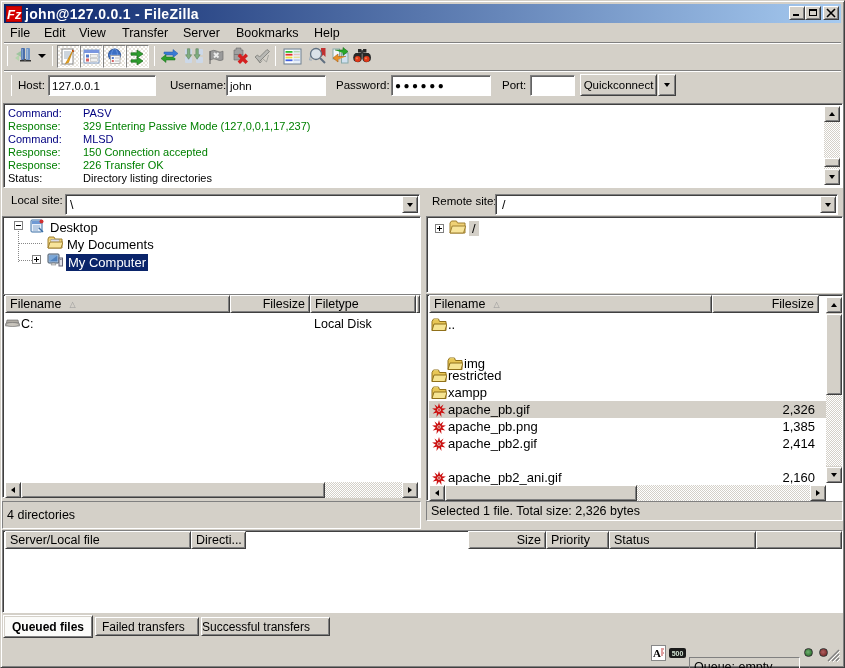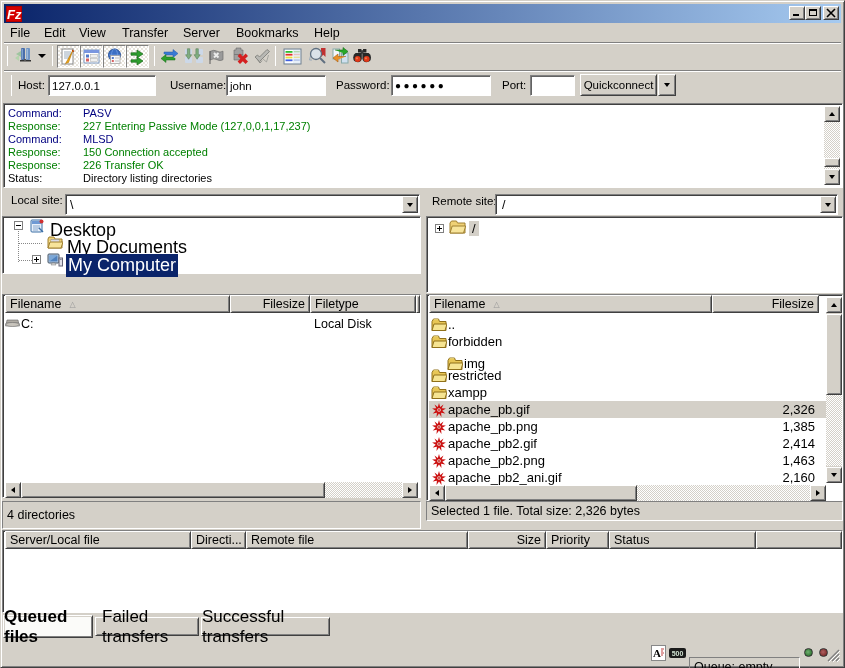--- a/index.html
+++ b/index.html
@@ -52,21 +52,21 @@
 .hdrcell { position:absolute; top:0; height:18px; background:#D4D0C8; border:1px solid; border-color:#fff #404040 #404040 #fff; box-shadow: inset 1px 1px 0 #D4D0C8, inset -1px -1px 0 #808080; display:flex; align-items:center; padding:0 4px; }
 
 .stbar { background:#D4D0C8; border:1px solid; border-color:#808080 #fff #fff #808080; display:flex; align-items:center; padding-left:4px; }
 
 .rrow { position:absolute; left:2px; width:397px; height:17px; display:flex; align-items:center; font-size:13px; }
 .rrow.sel { background:#D4D0C8; }
 .ficon { width:16px; height:16px; margin-left:2px; flex:0 0 16px; }
 .fname { margin-left:1px; }
 .fsize { position:absolute; right:11px; }
 
-.tab { position:absolute; height:21px; font-size:17px; background:#D4D0C8; border:1px solid; border-color:#fff #404040 #404040 #fff; box-shadow: inset 1px 1px 0 #D4D0C8, inset -1px -1px 0 #808080; display:flex; align-items:center; justify-content:center; }
+.tab { position:absolute; height:21px; font-size:12px; background:#D4D0C8; border:1px solid; border-color:#fff #404040 #404040 #fff; box-shadow: inset 1px 1px 0 #D4D0C8, inset -1px -1px 0 #808080; display:flex; align-items:center; justify-content:center; }
 </style>
 </head>
 <body>
 <svg width="0" height="0" style="position:absolute;">
   <defs>
     <g id="folder16">
       <path d="M1 4.5 l1.5 -2.5 h5 l1 2.5 h6.5 v9 h-14 Z" fill="#e8c655" stroke="#90701a"></path>
       <path d="M1 13.5 l2 -6.5 h13 l-2 6.5 Z" fill="#f6e492" stroke="#90701a"></path>
       <path d="M2.7 2.6 h4.5" stroke="#f0dc82" stroke-width="0.8"></path>
     </g>
@@ -80,20 +80,21 @@
 <div class="frame"></div>
 
 <div class="abs titlebar">
   <div class="fzicon">
     <svg width="16" height="16" viewBox="0 0 16 16">
         <rect width="16" height="16" fill="#b00000"></rect>
         <rect x="1" y="1" width="14" height="14" fill="#d40000"></rect>
         <text x="1" y="13" fill="#fff" font-family="Liberation Sans" font-size="13" font-weight="bold" font-style="italic">Fz</text>
       </svg>
   </div>
+  <div class="titletext">john@127.0.0.1 - FileZilla</div>
   <div class="tbtns" style="gap:0;">
     <div class="tbtn">
         <div style="position:absolute;left:3px;bottom:3px;width:6px;height:2px;background:#000;"></div>
       </div>
     <div class="tbtn">
         <div style="position:absolute;left:3px;top:2px;width:8px;height:7px;border:1px solid #000;border-top:2px solid #000;"></div>
       </div>
     <div class="tbtn" style="margin-left:2px;"><svg width="14" height="12" viewBox="0 0 14 12">
           <path d="M3 2 L11 10 M11 2 L3 10" stroke="#000" stroke-width="1.6"></path>
         </svg></div>
@@ -255,21 +256,21 @@
   <div class="abs" style="left:498px; top:8px;">Port:</div>
   <div class="input abs" style="left:526px; top:4px; width:45px;"></div>
   <div class="qbtn abs" style="left:576px; top:3px; width:77px;">Quickconnect</div>
   <div class="qbtn abs" style="left:654px; top:3px; width:18px;">
       <div class="arrow-dn"></div>
     </div>
 </div>
 
 <div class="abs sunk log">
   <div class="logline" style="top:3px;"><span class="loglabel" style="color:#000080;">Command:</span><span style="color:#000080;">PASV</span></div>
-  <div class="logline" style="top:16px;"><span class="loglabel" style="color:#008000;">Response:</span><span style="color:#008000;">227 Entering Passive Mode (127,0,0,1,17,237)</span></div>
+  <div class="logline" style="top:16px;"><span class="loglabel" style="color:#008000;">Response:</span><span style="color:#008000;">329 Entering Passive Mode (127,0,0,1,17,237)</span></div>
   <div class="logline" style="top:29px;"><span class="loglabel" style="color:#000080;">Command:</span><span style="color:#000080;">MLSD</span></div>
   <div class="logline" style="top:42px;"><span class="loglabel" style="color:#008000;">Response:</span><span style="color:#008000;">150 Connection accepted</span></div>
   <div class="logline" style="top:55px;"><span class="loglabel" style="color:#008000;">Response:</span><span style="color:#008000;">226 Transfer OK</span></div>
   <div class="logline" style="top:68px;"><span class="loglabel">Status:</span><span>Directory listing directories</span></div>
   <div class="sb-v">
     <div class="sb-btn" style="position:absolute; top:0;">
         <div class="arrow-up"></div>
       </div>
     <div class="sb-track" style="position:absolute; top:16px; bottom:16px; width:16px;"></div>
       <div class="thumb" style="position:absolute; bottom:18px; width:16px; height:9px;"></div>
@@ -282,21 +283,21 @@
 <div class="abs" style="left:2px; top:194px; width:419px; height:99px;">
   <div class="abs" style="left:2px; top:0; display:flex; align-items:center;">
     <span style="margin-right:5px; margin-left:7px; font-size:11.5px;">Local site:</span>
   </div>
   <div class="combo abs" style="left:63px; top:0px; width:355px; height:21px;">
       <span style="position:absolute;left:4px;top:3px;">\</span>
       <div class="combo-btn">
         <div class="arrow-dn"></div>
       </div>
     </div>
-  <div class="sunk abs" style="left:0; top:22px; width:419px; height:58px; font-size:18px;padding-left:26px;" id="localtree">
+  <div class="sunk abs" style="left:0; top:22px; width:419px; height:95px; font-size:13px;padding-left:26px;" id="localtree">
     <div class="abs" style="left:15px; top:10px; width:1px; height:36px; background-image:linear-gradient(#888 1px, transparent 1px); background-size:1px 2px;"></div>
     <div class="abs" style="left:16px; top:26px; width:24px; height:1px; background-image:linear-gradient(90deg,#888 1px, transparent 1px); background-size:2px 1px;"></div>
     <div class="abs" style="left:16px; top:43px; width:14px; height:1px; background-image:linear-gradient(90deg,#888 1px, transparent 1px); background-size:2px 1px;"></div>
     <div class="abs" style="left:11px; top:4px; width:9px; height:9px; background:#fff; border:1px solid #808080;">
         <div style="position:absolute;left:1px;top:3px;width:5px;height:1px;background:#000;"></div>
       </div>
     <div class="abs" style="left:26px; top:1px;"><svg width="16" height="16" viewBox="0 0 16 16">
       <rect x="2" y="2" width="11" height="12" rx="1" fill="#e8f0fa" stroke="#3a6ea5"></rect>
       <path d="M3 3 h9 v3 h-9 Z" fill="#6f9ad4"></path>
       <path d="M4 8 h7 M4 10 h7 M4 12 h5" stroke="#8aa8cc" stroke-width="1"></path>
@@ -376,26 +377,20 @@
 
 <div class="abs sunk" style="left:426px; top:294px; width:417px; height:207px;" id="remotelist">
   <div class="hdrcell" style="left:2px; width:283px;">Filename<span style="margin-left:8px; color:#999; font-size:8px;">△</span></div>
   <div class="hdrcell" style="left:285px; width:107px; justify-content:flex-end;">Filesize</div>
   <div class="rrow" style="top:21px;">
       <svg class="ficon" width="16" height="16" viewBox="0 0 16 16">
         <use href="#folder16"></use>
       </svg>
       <span class="fname">..</span>
     </div>
-  <div class="rrow" style="top:38px;">
-      <svg class="ficon" width="16" height="16" viewBox="0 0 16 16">
-        <use href="#folder16"></use>
-      </svg>
-      <span class="fname">forbidden</span>
-    </div>
   <div class="rrow" style="top:60px;padding-left:16px;">
       <svg class="ficon" width="16" height="16" viewBox="0 0 16 16">
         <use href="#folder16"></use>
       </svg>
       <span class="fname">img</span>
     </div>
   <div class="rrow" style="top:72px;">
       <svg class="ficon" width="16" height="16" viewBox="0 0 16 16">
         <use href="#folder16"></use>
       </svg>
@@ -420,27 +415,20 @@
       </svg>
       <span class="fname">apache_pb.png</span>
       <span class="fsize">1,385</span>
     </div>
   <div class="rrow" style="top:140px;">
       <svg class="ficon" width="16" height="16" viewBox="0 0 16 16">
         <use href="#feather16"></use>
       </svg>
       <span class="fname">apache_pb2.gif</span>
       <span class="fsize">2,414</span>
-    </div>
-  <div class="rrow" style="top:157px;">
-      <svg class="ficon" width="16" height="16" viewBox="0 0 16 16">
-        <use href="#feather16"></use>
-      </svg>
-      <span class="fname">apache_pb2.png</span>
-      <span class="fsize">1,463</span>
     </div>
   <div class="rrow" style="top:174px;">
       <svg class="ficon" width="16" height="16" viewBox="0 0 16 16">
         <use href="#feather16"></use>
       </svg>
       <span class="fname">apache_pb2_ani.gif</span>
       <span class="fsize">2,160</span>
     </div>
   <div class="abs" style="left:399px; top:2px; width:16px; height:186px; background:#D4D0C8;">
     <div class="sb-btn" style="position:absolute; top:0;">
@@ -461,21 +449,20 @@
     <div class="sb-btn" style="position:absolute; right:0; top:0;">
         <div class="arrow-rt"></div>
       </div>
   </div>
 </div>
 <div class="abs stbar" style="left:426px; top:501px; width:417px; height:20px;">Selected 1 file. Total size: 2,326 bytes</div>
 
 <div class="abs sunk" style="left:2px; top:530px; width:841px; height:83px;" id="queue">
   <div class="hdrcell" style="left:2px; width:186px;">Server/Local file</div>
   <div class="hdrcell" style="left:188px; width:55px;">Directi...</div>
-  <div class="hdrcell" style="left:243px; width:222px;">Remote file</div>
   <div class="hdrcell" style="left:465px; width:78px; justify-content:flex-end;">Size</div>
   <div class="hdrcell" style="left:543px; width:63px;">Priority</div>
   <div class="hdrcell" style="left:606px; width:147px;">Status</div>
   <div class="hdrcell" style="left:753px; width:86px; padding:0;"></div>
 </div>
 
 <div class="tab" style="left:3px; top:615px; width:90px; height:23px; font-weight:bold; background:#fbfbf9;">Queued files</div>
 <div class="tab" style="left:95px; top:617px; width:104px; height:19px; justify-content:flex-start; padding-left:6px;">Failed transfers</div>
 <div class="tab" style="left:201px; top:617px; width:129px; height:19px; justify-content:flex-start; ">Successful transfers</div>
 

